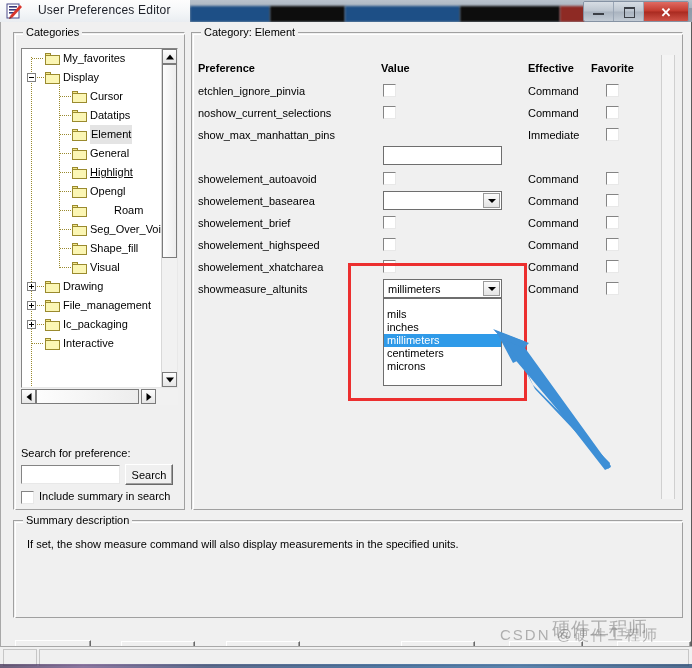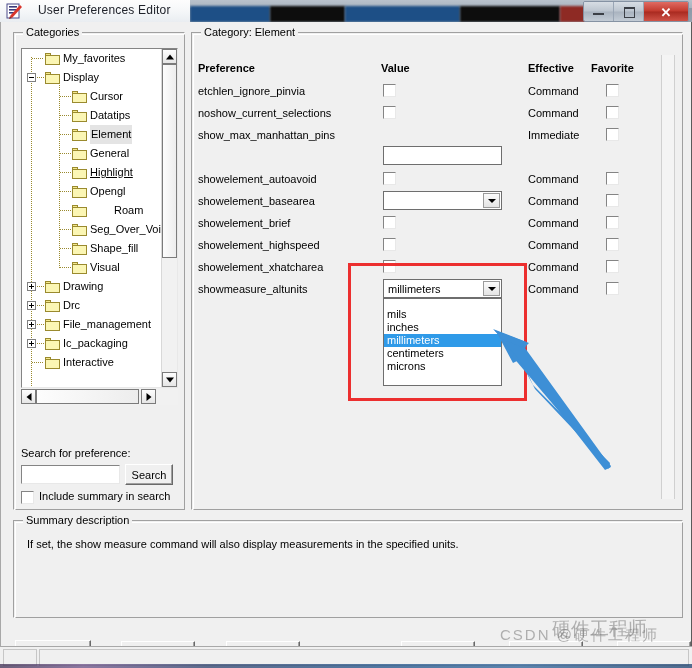--- a/index.html
+++ b/index.html
@@ -650,29 +650,20 @@
         <div class="tnode">
           <div class="expander plus" style="left:5px;"></div>
           <div class="dotline" style="left:15px;width:7px;"></div>
           <div class="folder" style="left:23px;">
               <div class="tab"></div>
               <div class="body"></div>
             </div>
           <div class="tlabel" style="left:41px;">Drawing</div>
         </div>
 
-        <div class="tnode">
-          <div class="expander plus" style="left:5px;"></div>
-          <div class="dotline" style="left:15px;width:7px;"></div>
-          <div class="folder" style="left:23px;">
-              <div class="tab"></div>
-              <div class="body"></div>
-            </div>
-          <div class="tlabel" style="left:41px;">Drc</div>
-        </div>
 
         <div class="tnode">
           <div class="expander plus" style="left:5px;"></div>
           <div class="dotline" style="left:15px;width:7px;"></div>
           <div class="folder" style="left:23px;">
               <div class="tab"></div>
               <div class="body"></div>
             </div>
           <div class="tlabel" style="left:41px;">File_management</div>
         </div>

